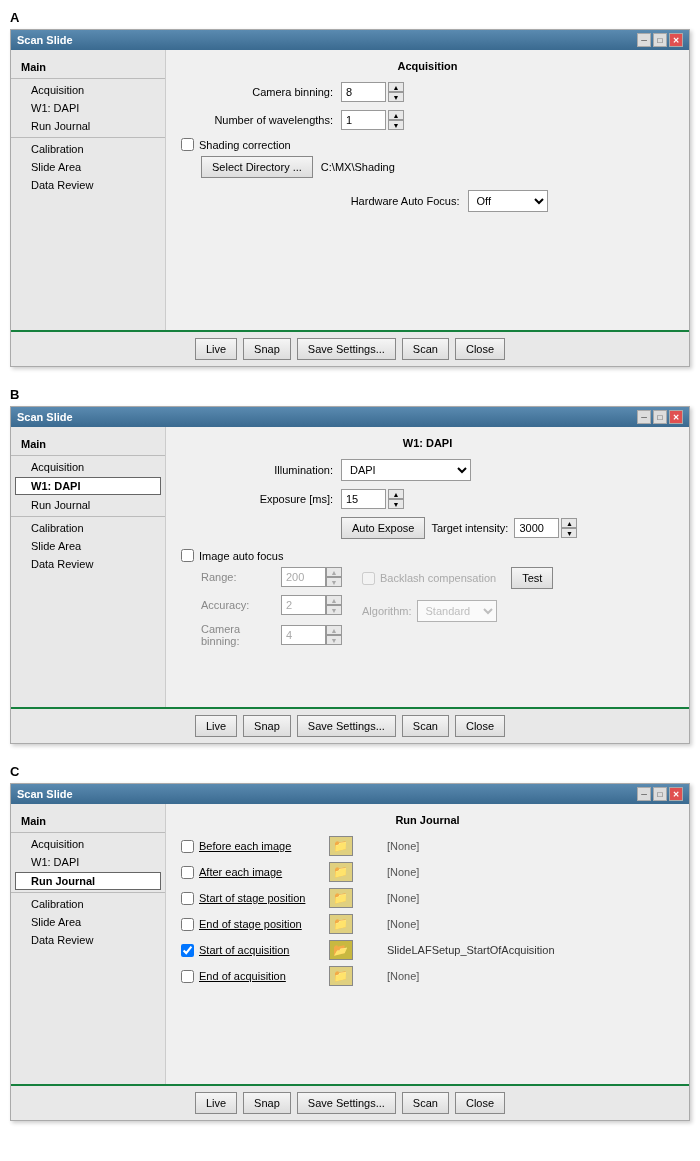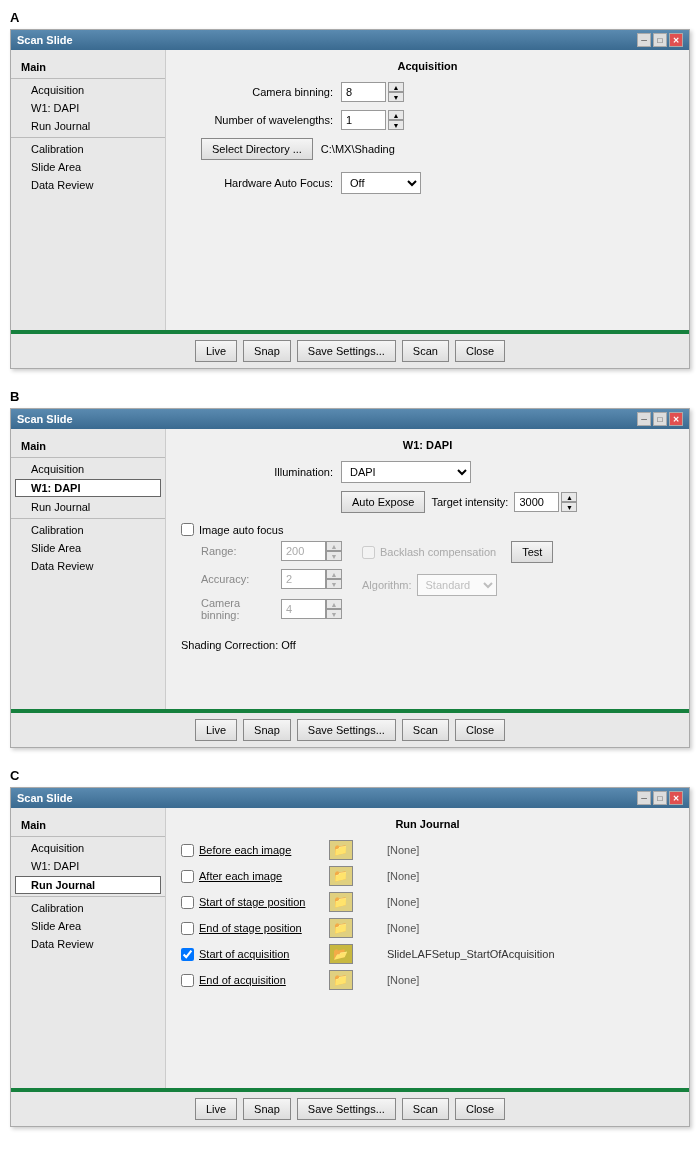--- a/index.html
+++ b/index.html
@@ -196,21 +196,21 @@
     .dropdown-select {
       border: 1px solid #999;
       background: white;
       padding: 1px 4px;
       font-size: 11px;
       height: 22px;
       min-width: 80px;
     }
 
     .footer-bar {
-      border-top: 4px solid #15803d;
+      border-top: 2px solid #15803d;
       padding: 6px 10px;
       display: flex;
       gap: 6px;
       justify-content: center;
       background: #e8e8e8;
     }
 
     .journal-row {
       display: flex;
       align-items: center;
@@ -295,28 +295,32 @@
         <div class="form-label">Number of wavelengths:</div>
         <div class="form-control">
           <input type="text" class="spinner-input" value="1" style="">
           <div class="spinner-btn">
             <div class="spin-up">▲</div>
             <div class="spin-down">▼</div>
           </div>
         </div>
       </div>
 
+      <div class="checkbox-row">
+        <input type="checkbox" style="">
+        <span>Shading correction</span>
+      </div>
 
 
       <div class="form-row" style="margin-left:20px;">
         <button class="btn">Select Directory ...</button>
         <span style="margin-left:8px; font-size:11px;">C:\MX\Shading</span>
       </div>
 
-      <div class="form-row" style="margin-top:12px;">
+      <div class="form-row" style="margin-top:12px;justify-content:center;">
         <div class="form-label">Hardware Auto Focus:</div>
         <div class="form-control">
           <select class="dropdown-select">
             <option>Off</option>
           </select>
         </div>
       </div>
     </div>
   </div>
   <div class="footer-bar">
@@ -358,20 +362,30 @@
 
       <div class="form-row">
         <div class="form-label">Illumination:</div>
         <div class="form-control">
           <select class="dropdown-select" style="width:130px;">
             <option>DAPI</option>
           </select>
         </div>
       </div>
 
+      <div class="form-row">
+        <div class="form-label">Exposure [ms]:</div>
+        <div class="form-control">
+          <input type="text" class="spinner-input" value="15" style="">
+          <div class="spinner-btn">
+            <div class="spin-up">▲</div>
+            <div class="spin-down">▼</div>
+          </div>
+        </div>
+      </div>
 
       <div class="form-row" style="margin-left:160px; gap:6px;">
         <button class="btn">Auto Expose</button>
         <span>Target intensity:</span>
         <div class="form-control">
           <input type="text" class="spinner-input" value="3000" style="">
           <div class="spinner-btn">
             <div class="spin-up">▲</div>
             <div class="spin-down">▼</div>
           </div>
@@ -420,21 +434,20 @@
             <div class="form-row">
               <span style="color:#aaa; margin-right:5px;">Algorithm:</span>
               <select class="dropdown-select" disabled="" style="color:#aaa;">
                 <option>Standard</option>
               </select>
             </div>
           </div>
         </div>
       </div>
 
-      <div style="margin-top:10px; font-size:11px;">Shading Correction: Off</div>
     </div>
   </div>
   <div class="footer-bar">
     <button class="btn">Live</button>
     <button class="btn">Snap</button>
     <button class="btn">Save Settings...</button>
     <button class="btn">Scan</button>
     <button class="btn">Close</button>
   </div>
 </div>

